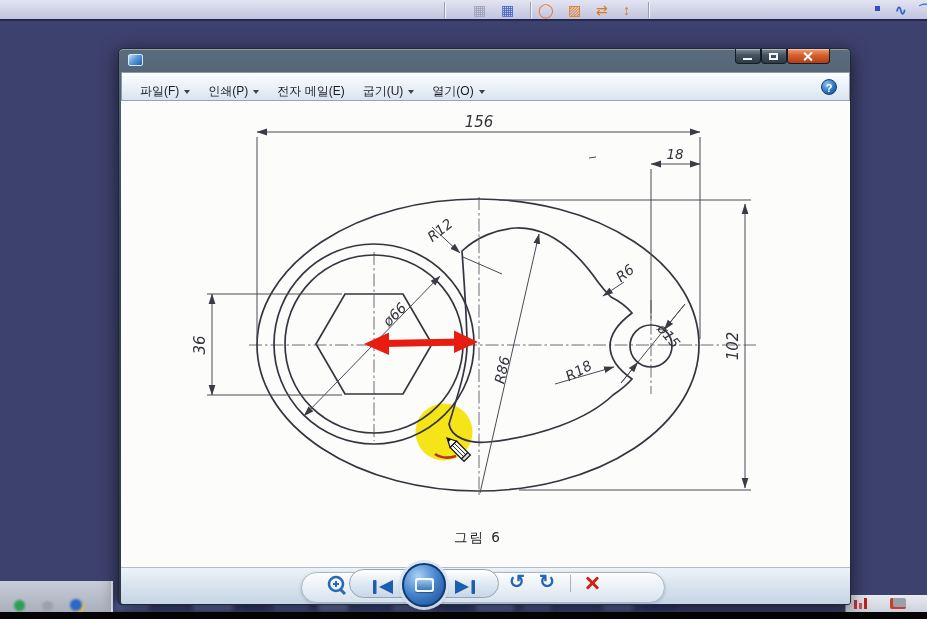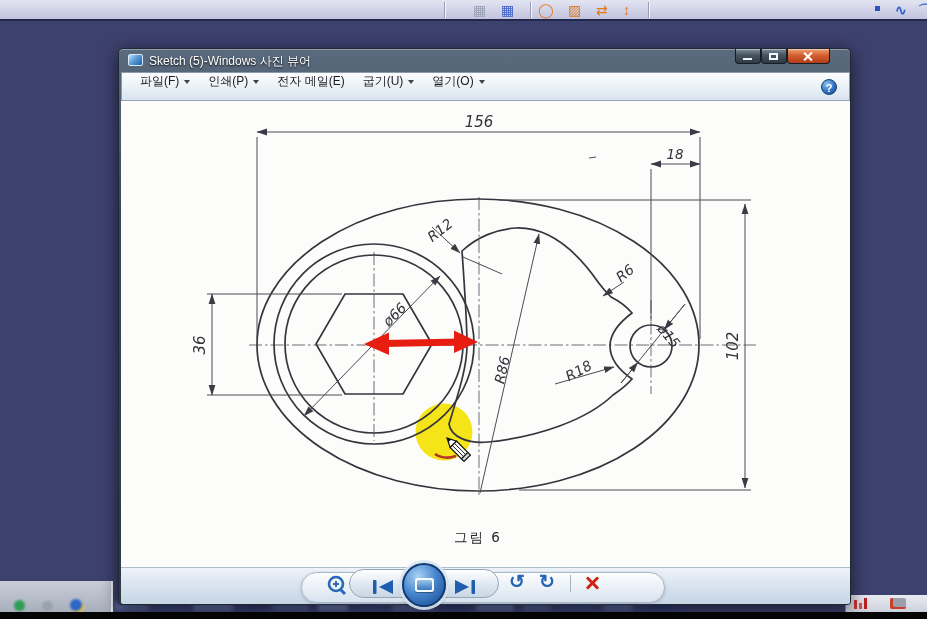--- a/index.html
+++ b/index.html
@@ -35,21 +35,21 @@
     box-shadow:inset 0 1px 0 rgba(255,255,255,.4); }
   .capbtn.close { background:linear-gradient(#f0a075,#d4602f 45%,#b33d17); }
   .cap-glyph-min { position:absolute; left:7px; top:9px; width:9px; height:2px; background:#f2f6fa; }
   .cap-glyph-max { position:absolute; left:7px; top:4px; width:9px; height:7px; border:2px solid #f2f6fa; }
   .cap-glyph-x { position:absolute; left:14px; top:3px; width:12px; height:9px; }
   .cap-glyph-x::before,.cap-glyph-x::after { content:""; position:absolute; left:5px; top:-1px; width:2.4px; height:11px; background:#fff; }
   .cap-glyph-x::before { transform:rotate(45deg);} .cap-glyph-x::after { transform:rotate(-45deg);}
 
   .pv-menubar { position:absolute; left:2px; top:23px; width:729px; height:29px;
     background:linear-gradient(#fcfdfe,#e9f0f7 55%,#d9e4ef);
-    border:1px solid #8d9aa9; border-bottom:1px solid #96a4b4; display:flex; align-items:flex-start; }
+    border:1px solid #8d9aa9; border-bottom:1px solid #96a4b4; display:flex; align-items:flex-end; }
   .menu-item { display:flex; align-items:center; gap:5px; margin-left:18px; font-size:12px; color:#1c1c22; cursor:default; }
   .menu-caret { width:0; height:0; border-left:3.5px solid transparent; border-right:3.5px solid transparent; border-top:4px solid #3c414a; margin-top:1px; }
   .help-btn { position:absolute; right:12px; top:6px; width:16px; height:16px; border-radius:50%;
     background:radial-gradient(circle at 35% 30%, #8ec2ee, #2a6cc0 60%, #174d92); color:#fff;
     font-size:11px; font-weight:bold; text-align:center; line-height:16px; border:1px solid #11406f; }
 
   .pv-canvas { position:absolute; left:2px; top:52px; width:729px; height:466px; background:#fcfcfb; overflow:hidden; }
 
   .pv-toolbar { position:absolute; left:2px; top:518px; width:729px; height:37px;
     background:linear-gradient(#eef3f9,#d4e0ec 60%,#c6d5e4); border-top:1px solid #aebccb; border-radius:0 0 2px 2px; }
@@ -118,21 +118,20 @@
     <span style="position:absolute;left:13px;top:8px;width:3px;height:6px;background:#c55;filter:blur(.6px)"></span>
     <span style="position:absolute;left:18px;top:3px;width:3px;height:11px;background:#b22;filter:blur(.6px)"></span>
     <span style="position:absolute;left:44px;top:3px;width:16px;height:11px;background:#9aa1ad;border-radius:2px;box-shadow:inset 3px -2px 0 #c9402a;filter:blur(.6px)"></span>
   </div>
   <div class="black-bar"></div>
 
   <div class="pv-window">
 
     <div class="pv-titlebar">
       <span class="pv-title-icon"></span>
-      <span class="pv-title-text">Sketch (5)-Windows 사진 뷰어</span>
       <span class="capbtn" style="left:616px;width:26px">
           <i class="cap-glyph-min"></i>
         </span>
       <span class="capbtn" style="left:642px;width:26px">
           <i class="cap-glyph-max"></i>
         </span>
       <span class="capbtn close" style="left:668px;width:43px">
           <i class="cap-glyph-x"></i>
         </span>
     </div>

